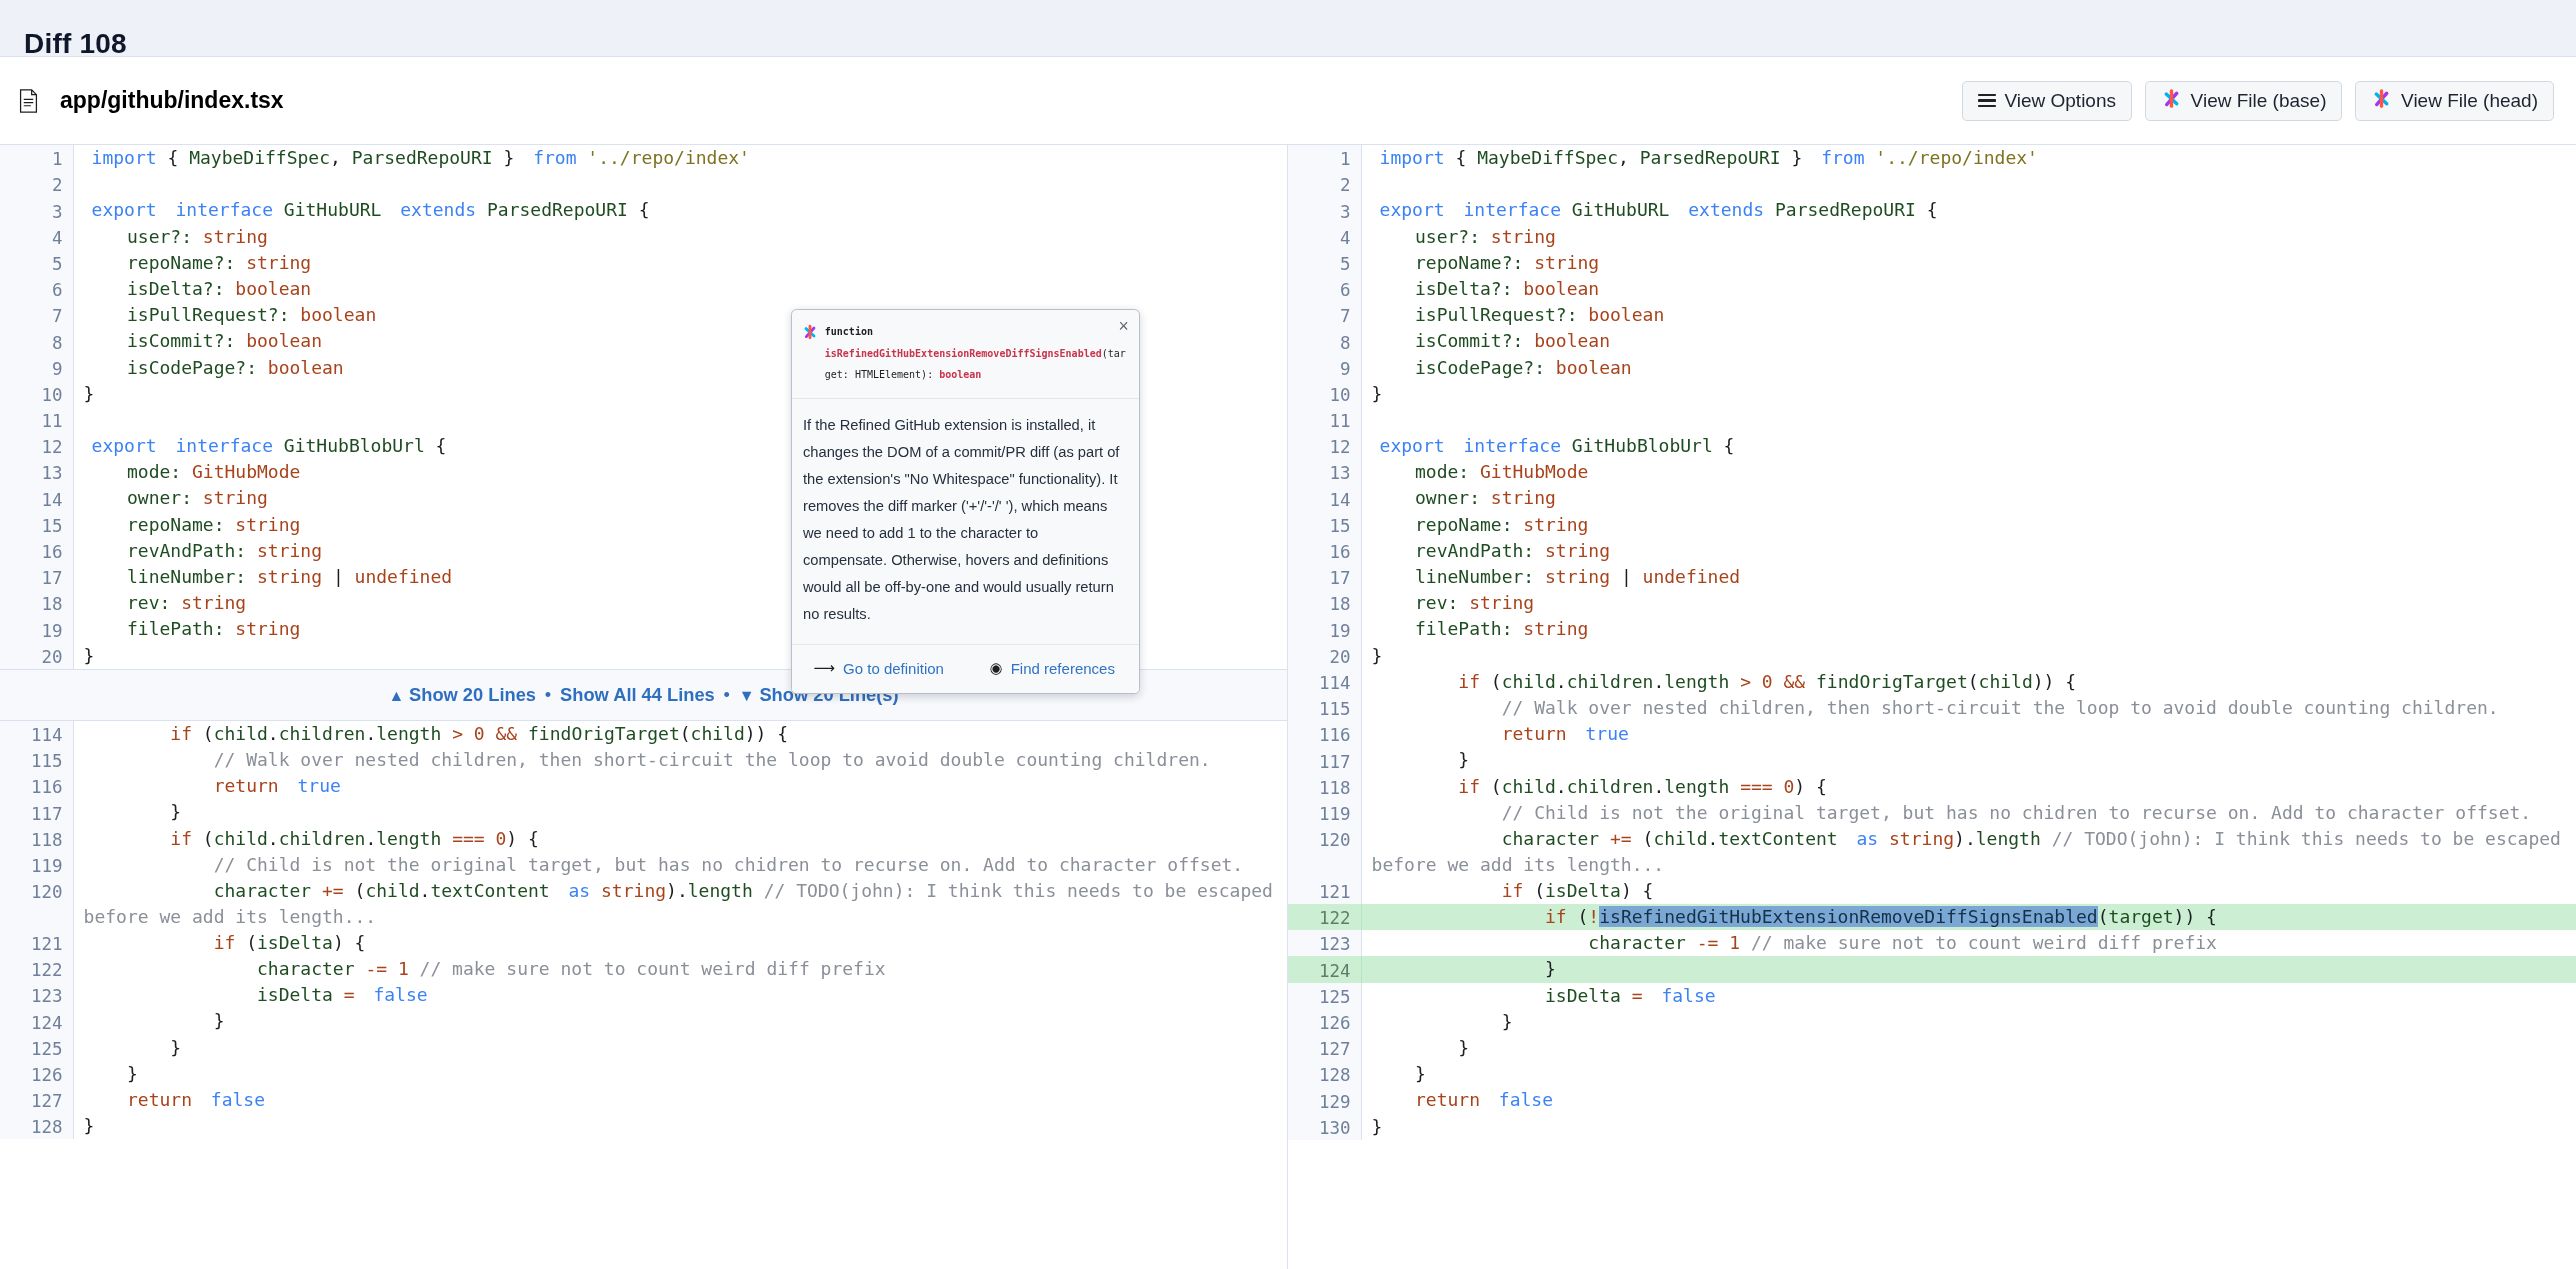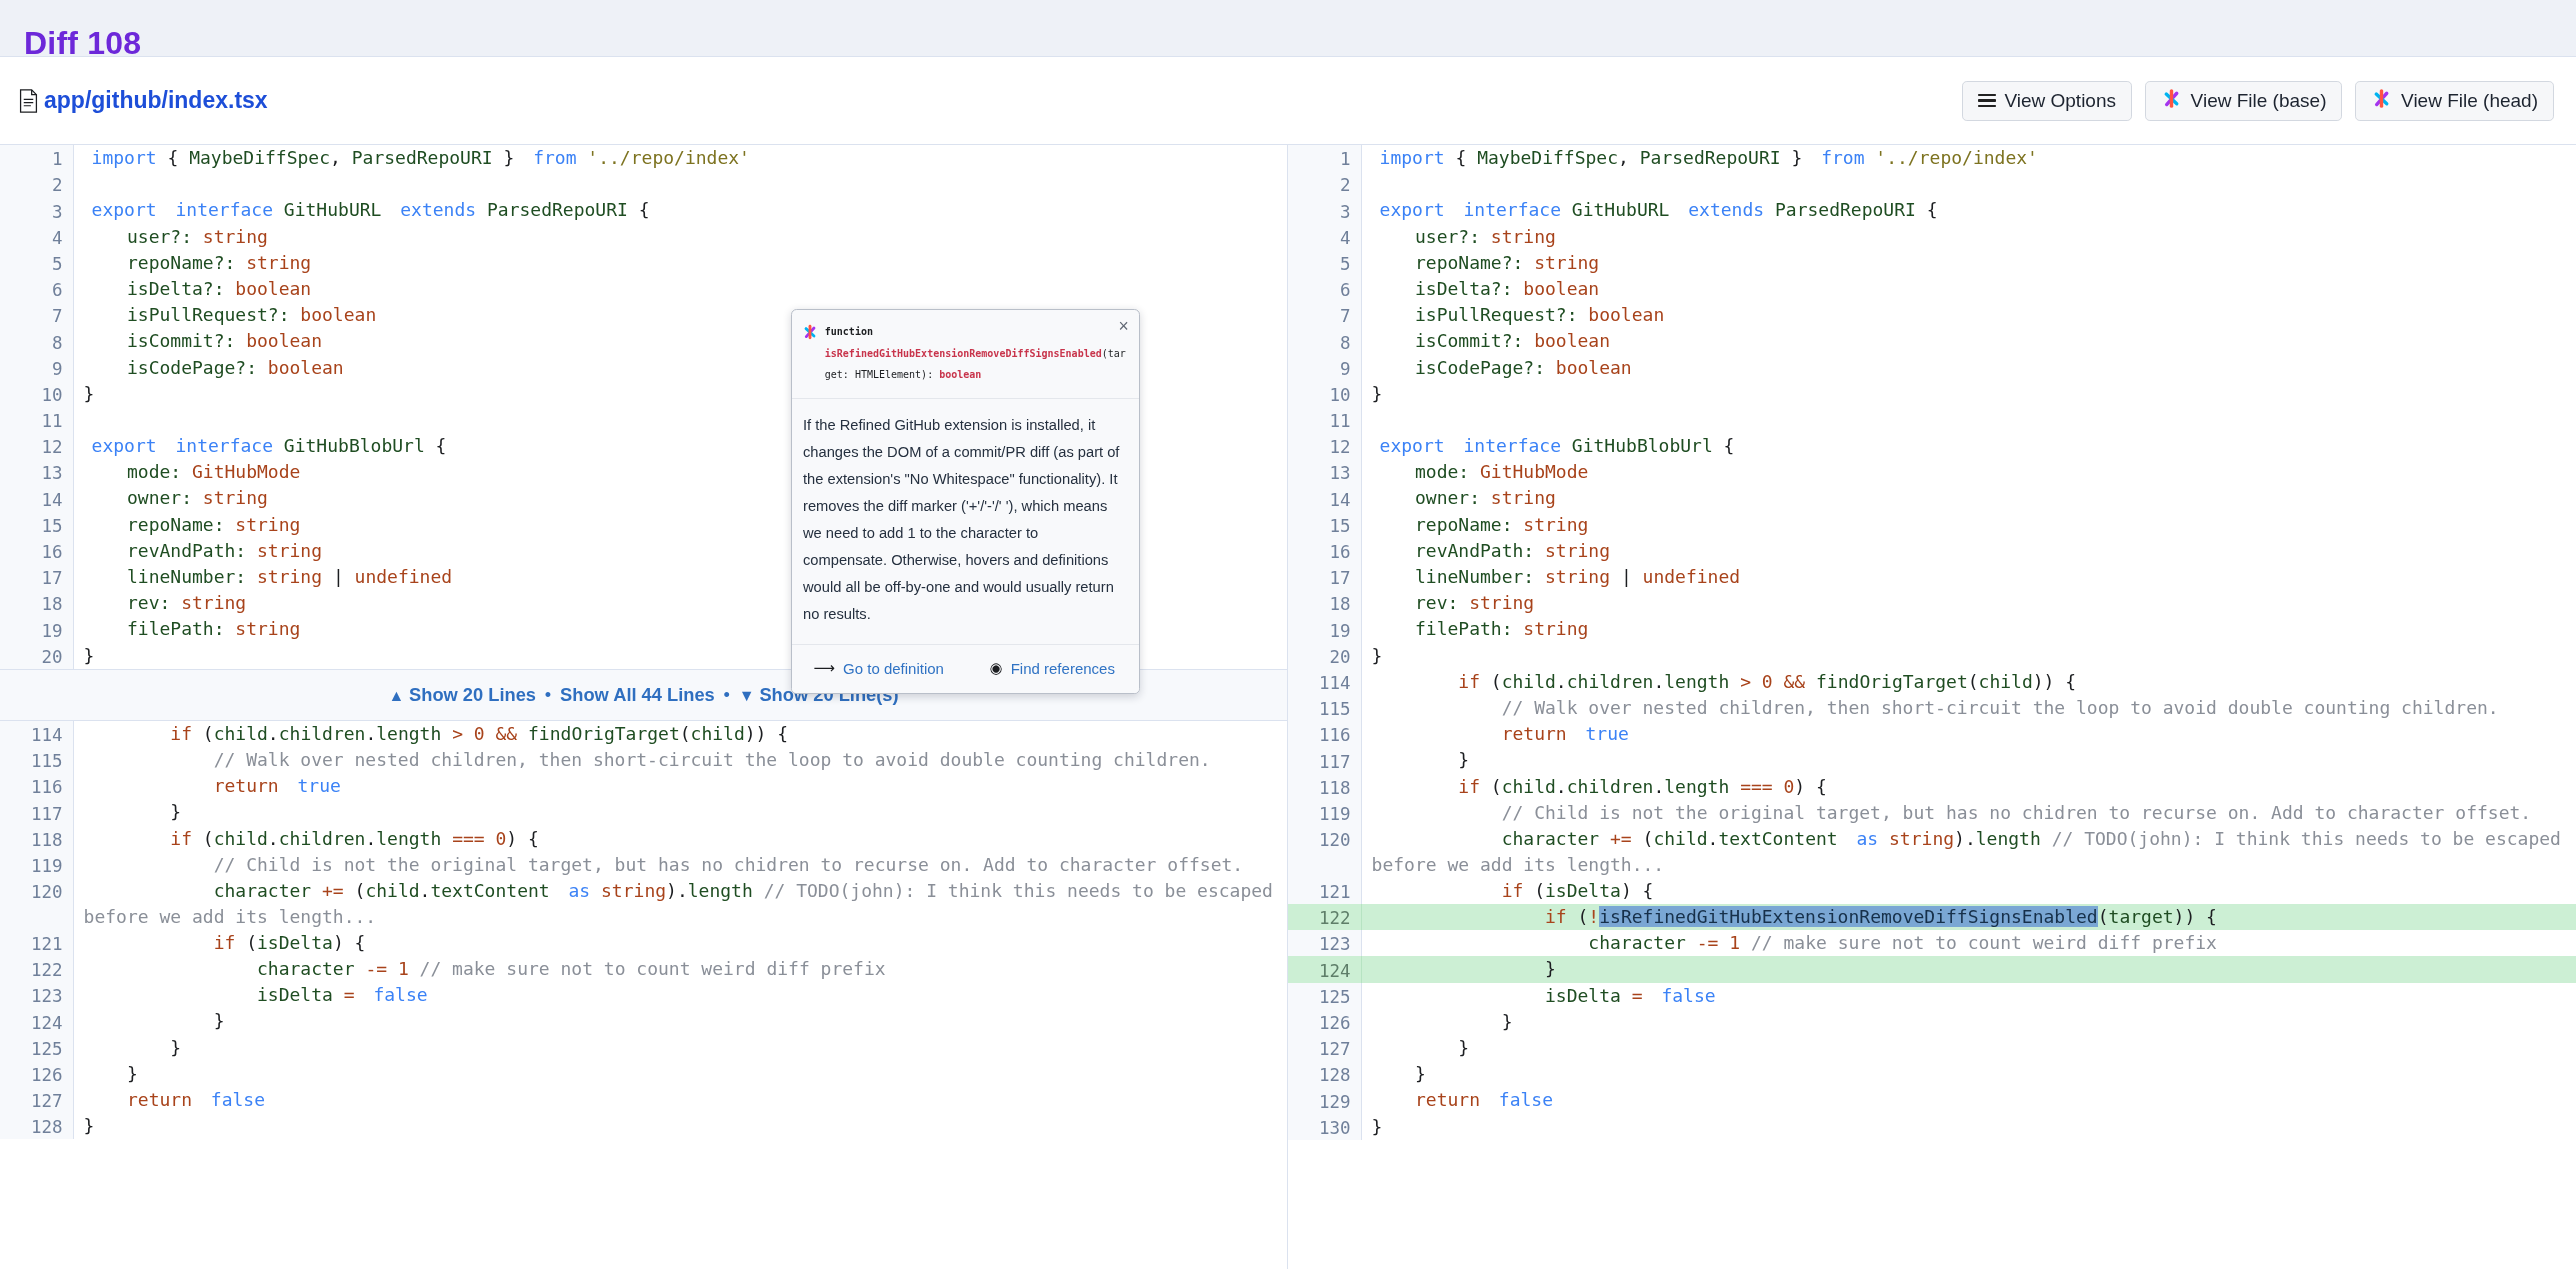--- a/index.html
+++ b/index.html
@@ -14,38 +14,38 @@
 
   
   #topbar {
     height: 57px;
     background: #eef1f7;
     border-bottom: 0.8px solid #dbe2ef;
     display: flex; align-items: center;
     padding: 0 24px;
   }
   #topbar .title {
-    font-size: 32px;
+    font-size: 28px;
     font-weight: 600;
-    color: #6d28d9;
+    color: #0f172a;
     letter-spacing: 0.2px;
     margin-top: 31px;
   }
 
   
   #fileheader {
     height: 88px;
     background: #ffffff;
     border-bottom: 0.8px solid #dbe2ef;
     display: flex; align-items: center;
     padding: 0 22px 0 19px;
   }
   #fileheader .filename {
-    display: flex; align-items: center; gap: 6px;
-    font-size: 23px; font-weight: 700; color: #1d4ed8;
+    display: flex; align-items: center; gap: 22px;
+    font-size: 23px; font-weight: 700; color: #000000;
   }
   .file-icon { width: 19px; height: 24px; display:block; }
   #fileheader .spacer { flex: 1; }
   .btn-group { display: flex; gap: 12.8px; }
   .btn {
     display: flex; align-items: center; gap: 8.8px;
     height: 40px;
     padding: 0 15px;
     border: 0.8px solid #d3d8e0;
     border-radius: 4.8px;

